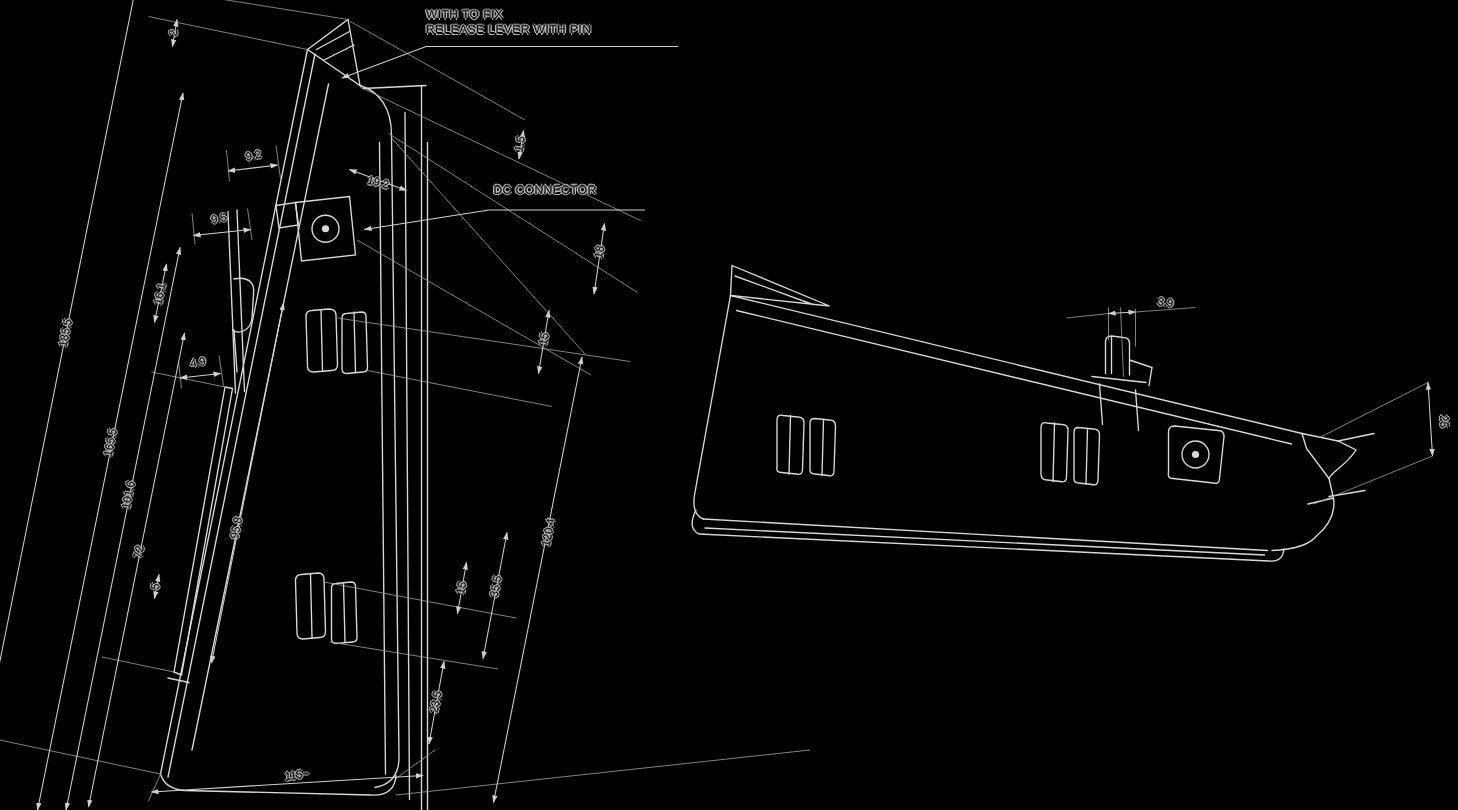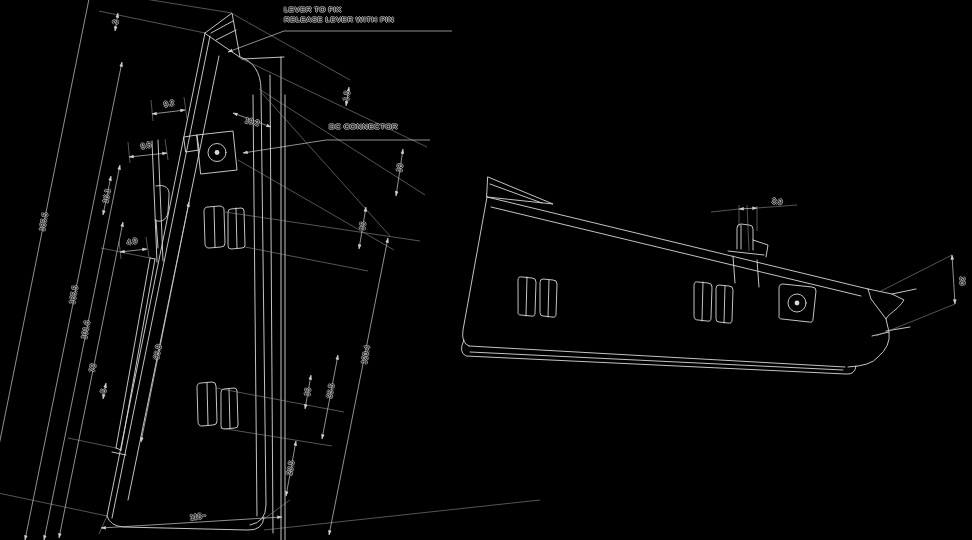--- a/index.html
+++ b/index.html
@@ -131,21 +131,21 @@
     <g>
       <path class="e" d="M739,227 L739,205 M757,231 L757,206 M747,205 L749,251"></path>
       <path class="e" d="M711,212 L739,209 M757,208 L797,205"></path>
       <path class="d" d="M739,209 L757,208"></path>
       <path class="e" d="M879,292 L952,255 M876,336 L955,304"></path>
       <path class="d" d="M952,255 L955,304"></path>
     </g>
   </svg>
 
   <div class="ann" style="left:284px;top:5px">
-    <div>LEVER TO FIX</div>
+    <div>WITH TO FIX</div>
     <div>RELEASE LEVER WITH PIN</div>
   </div>
   <div class="ann" style="left:329px;top:122px">DC CONNECTOR</div>
 
   <div class="dim" style="left:44px;top:222px;--r:-79deg">185.5</div>
   <div class="dim" style="left:74px;top:295px;--r:-79deg">165.5</div>
   <div class="dim" style="left:107px;top:196px;--r:-79deg">16.1</div>
   <div class="dim" style="left:86px;top:330px;--r:-79deg">101.6</div>
   <div class="dim" style="left:93px;top:368px;--r:-79deg">72</div>
   <div class="dim" style="left:104px;top:391px;--r:-79deg">5</div>

